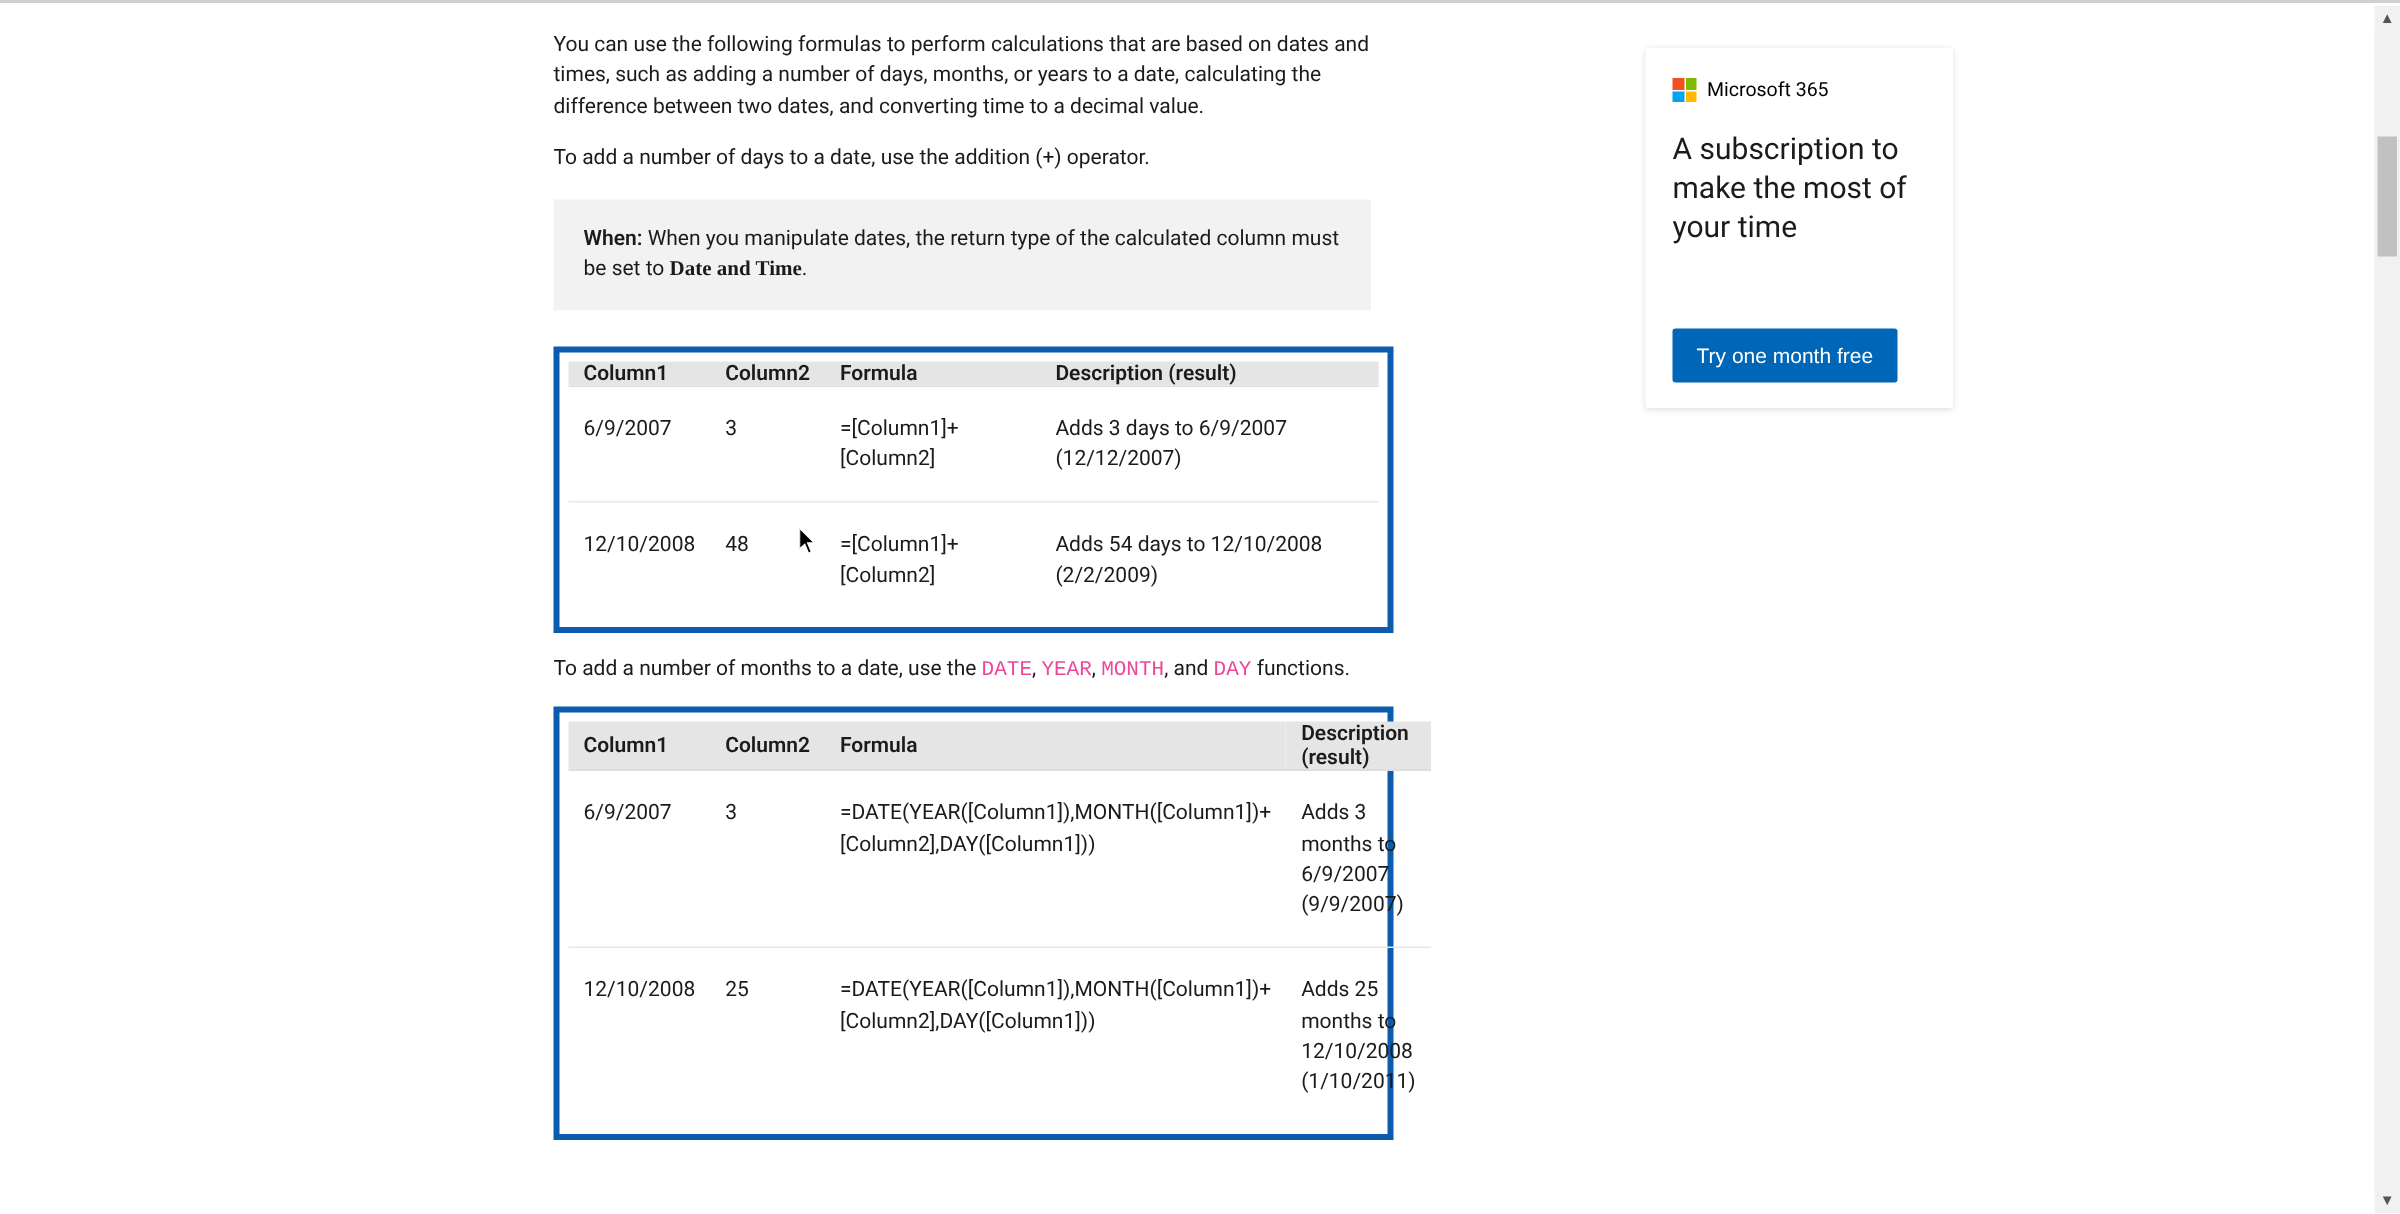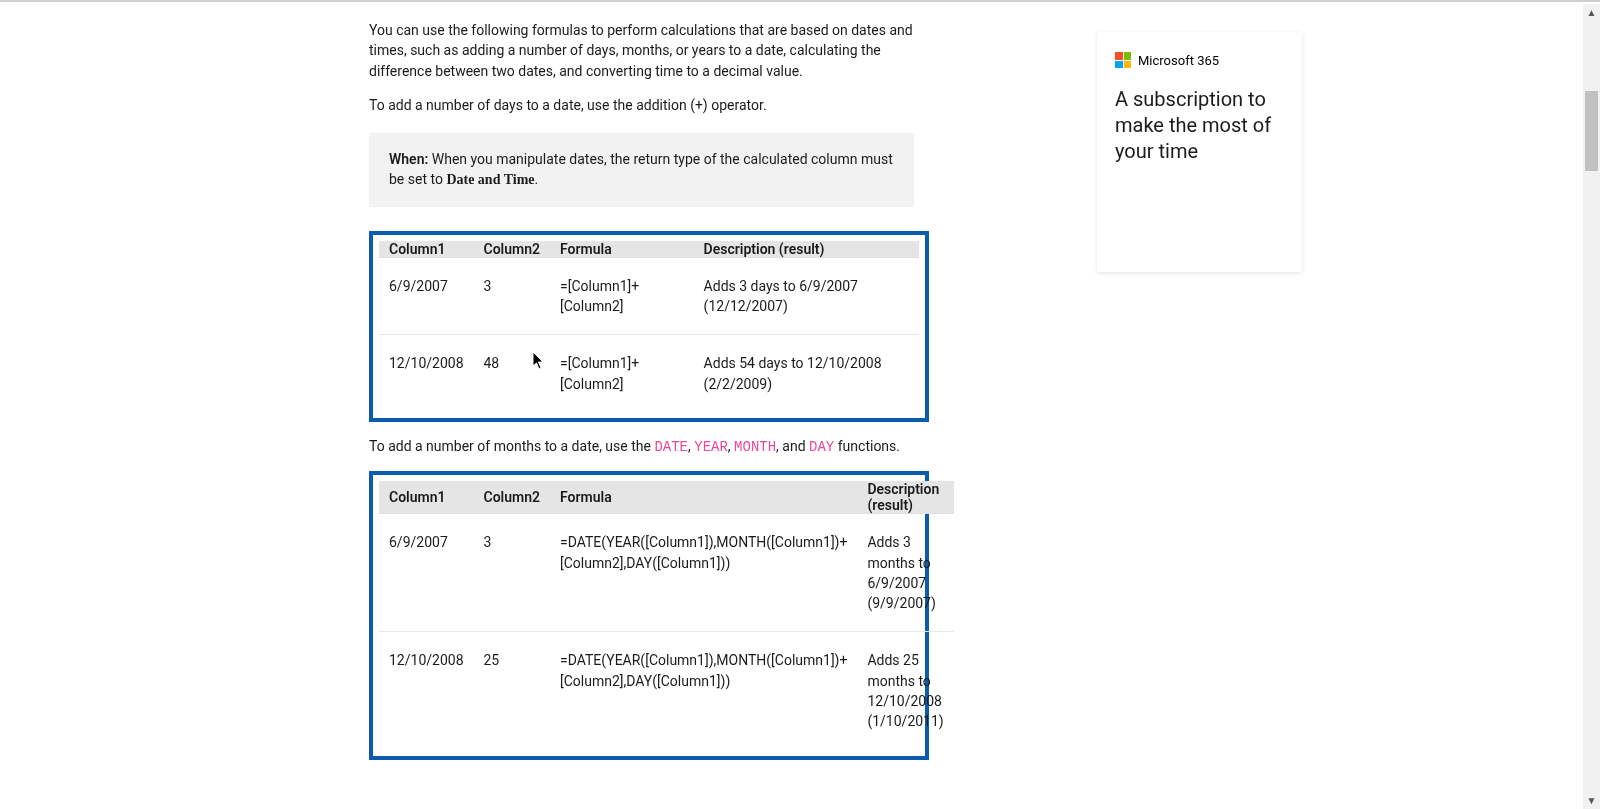--- a/index.html
+++ b/index.html
@@ -299,20 +299,21 @@
       <div class="logo-row">
         <span class="ms-logo">
           <span class="q1"></span>
             <span class="q2"></span>
             <span class="q3"></span>
             <span class="q4"></span>
         </span>
         <span class="brand">Microsoft 365</span>
       </div>
       <div class="headline">A subscription to make the most of your time</div>
+      <button class="cta">Try one month free</button>
     </div>
 
     <svg class="cursor-pointer" viewBox="0 0 12 18">
       <path d="M0,0 L0,14 L3.5,11 L6,17 L8,16 L5.5,10 L10,10 Z" fill="#000" stroke="#fff" stroke-width="1"></path>
     </svg>
 
   </div>
 
   <div class="scrollbar">
     <div class="arrow">▲</div>

